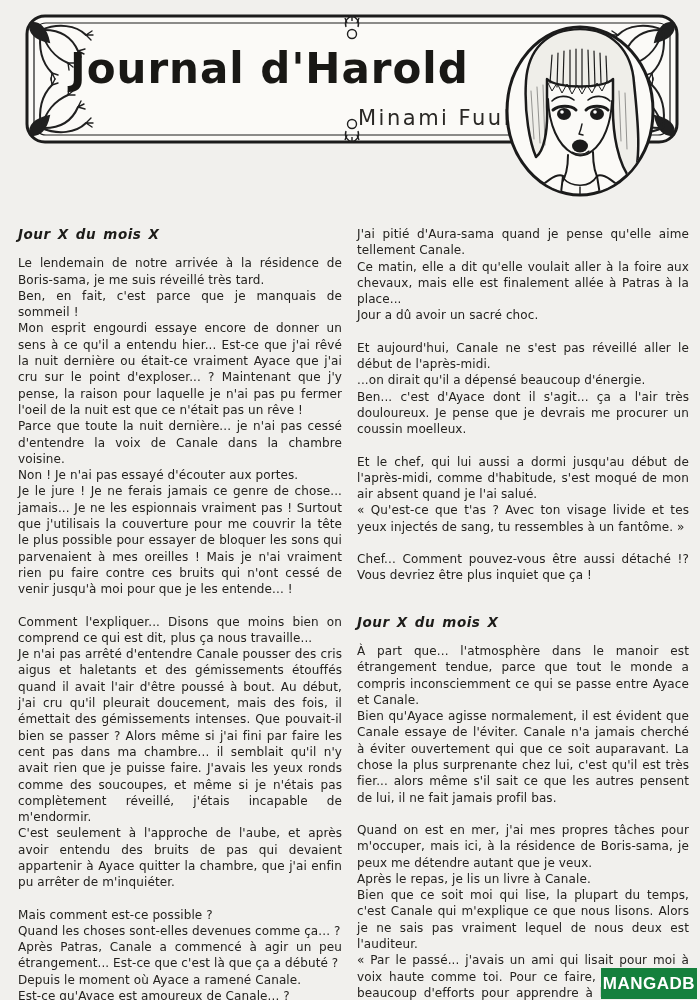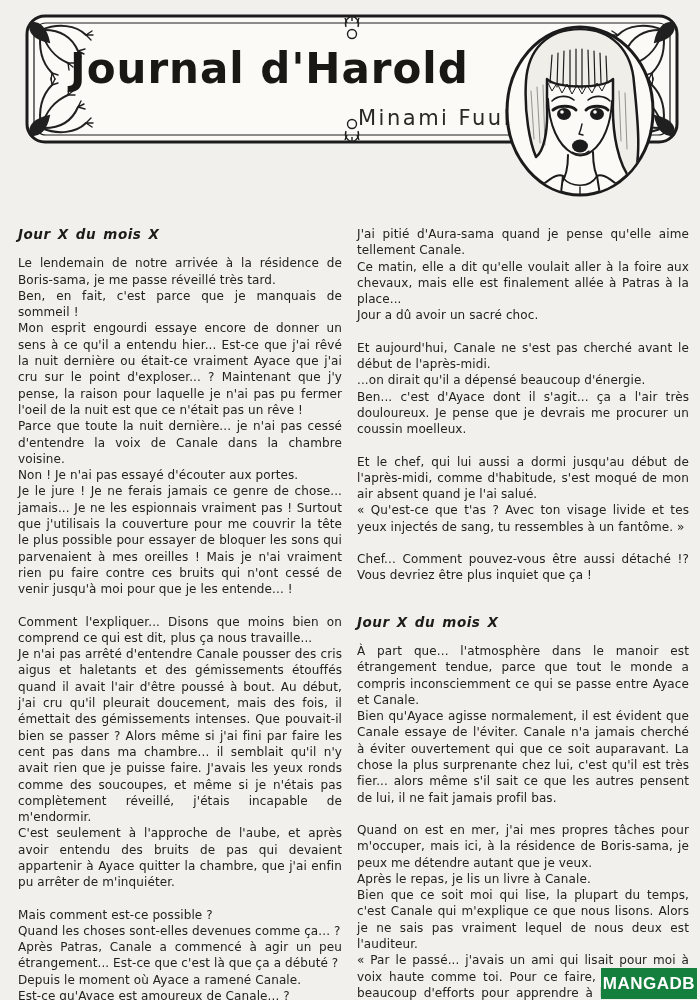--- a/index.html
+++ b/index.html
@@ -132,42 +132,42 @@
       <path d="M30,178 C44,160 57,152 63,155 L60,180 Z" fill="#fbfaf7" stroke="#1b1b1b" stroke-width="2"></path>
       <path d="M130,178 C116,160 103,152 97,155 L101,180 Z" fill="#fbfaf7" stroke="#1b1b1b" stroke-width="2"></path>
       <path d="M63,157 C72,167 90,167 97,155" fill="none" stroke="#1b1b1b" stroke-width="1.6"></path>
       <path d="M80,166 L80,180" fill="none" stroke="#1b1b1b" stroke-width="1.4"></path>
     </g>
   </svg>
 </div>
 
 <div class="journal-col col-left">
   <p class="jheading">Jour X du mois X</p>
-  <p>Le lendemain de notre arrivée à la résidence de Boris-sama, je me passe réveillé très tard.</p>
+  <p>Le lendemain de notre arrivée à la résidence de Boris-sama, je me suis réveillé très tard.</p>
   <p>Ben, en fait, c'est parce que je manquais de sommeil !</p>
   <p>Mon esprit engourdi essaye encore de donner un sens à ce qu'il a entendu hier... Est-ce que j'ai rêvé la nuit dernière ou était-ce vraiment Ayace que j'ai cru sur le point d'exploser... ? Maintenant que j'y pense, la raison pour laquelle je n'ai pas pu fermer l'oeil de la nuit est que ce n'était pas un rêve !</p>
   <p>Parce que toute la nuit dernière... je n'ai pas cessé d'entendre la voix de Canale dans la chambre voisine.</p>
   <p>Non ! Je n'ai pas essayé d'écouter aux portes.</p>
   <p>Je le jure ! Je ne ferais jamais ce genre de chose... jamais... Je ne les espionnais vraiment pas ! Surtout que j'utilisais la couverture pour me couvrir la tête le plus possible pour essayer de bloquer les sons qui parvenaient à mes oreilles ! Mais je n'ai vraiment rien pu faire contre ces bruits qui n'ont cessé de venir jusqu'à moi pour que je les entende... !</p>
   <p class="gap">Comment l'expliquer... Disons que moins bien on comprend ce qui est dit, plus ça nous travaille...</p>
   <p>Je n'ai pas arrêté d'entendre Canale pousser des cris aigus et haletants et des gémissements étouffés quand il avait l'air d'être poussé à bout. Au début, j'ai cru qu'il pleurait doucement, mais des fois, il émettait des gémissements intenses. Que pouvait-il bien se passer ? Alors même si j'ai fini par faire les cent pas dans ma chambre... il semblait qu'il n'y avait rien que je puisse faire. J'avais les yeux ronds comme des soucoupes, et même si je n'étais pas complètement réveillé, j'étais incapable de m'endormir.</p>
   <p>C'est seulement à l'approche de l'aube, et après avoir entendu des bruits de pas qui devaient appartenir à Ayace quitter la chambre, que j'ai enfin pu arrêter de m'inquiéter.</p>
   <p class="gap">Mais comment est-ce possible ?</p>
   <p>Quand les choses sont-elles devenues comme ça... ?</p>
   <p>Après Patras, Canale a commencé à agir un peu étrangement... Est-ce que c'est là que ça a débuté ?</p>
   <p>Depuis le moment où Ayace a ramené Canale.</p>
   <p>Est-ce qu'Ayace est amoureux de Canale... ?</p>
 
 </div>
 
 <div class="journal-col col-right">
   <p>J'ai pitié d'Aura-sama quand je pense qu'elle aime tellement Canale.</p>
   <p>Ce matin, elle a dit qu'elle voulait aller à la foire aux chevaux, mais elle est finalement allée à Patras à la place...</p>
   <p>Jour a dû avoir un sacré choc.</p>
-  <p class="gap">Et aujourd'hui, Canale ne s'est pas cherché avant le début de l'après-midi.</p>
+  <p class="gap">Et aujourd'hui, Canale ne s'est pas réveillé aller le début de l'après-midi.</p>
   <p>...on dirait qu'il a dépensé beaucoup d'énergie.</p>
   <p>Ben... c'est d'Ayace dont il s'agit... ça a l'air très douloureux. Je pense que je devrais me procurer un coussin moelleux.</p>
   <p class="gap">Et le chef, qui lui aussi a dormi jusqu'au début de l'après-midi, comme d'habitude, s'est moqué de mon air absent quand je l'ai salué.</p>
   <p>« Qu'est-ce que t'as ? Avec ton visage livide et tes yeux injectés de sang, tu ressembles à un fantôme. »</p>
   <p class="gap">Chef... Comment pouvez-vous être aussi détaché !? Vous devriez être plus inquiet que ça !</p>
   <p class="jheading biggap">Jour X du mois X</p>
   <p>À part que... l'atmosphère dans le manoir est étrangement tendue, parce que tout le monde a compris inconsciemment ce qui se passe entre Ayace et Canale.</p>
   <p>Bien qu'Ayace agisse normalement, il est évident que Canale essaye de l'éviter. Canale n'a jamais cherché à éviter ouvertement qui que ce soit auparavant. La chose la plus surprenante chez lui, c'est qu'il est très fier... alors même s'il sait ce que les autres pensent de lui, il ne fait jamais profil bas.</p>
   <p class="gap">Quand on est en mer, j'ai mes propres tâches pour m'occuper, mais ici, à la résidence de Boris-sama, je peux me détendre autant que je veux.</p>
   <p>Après le repas, je lis un livre à Canale.</p>

